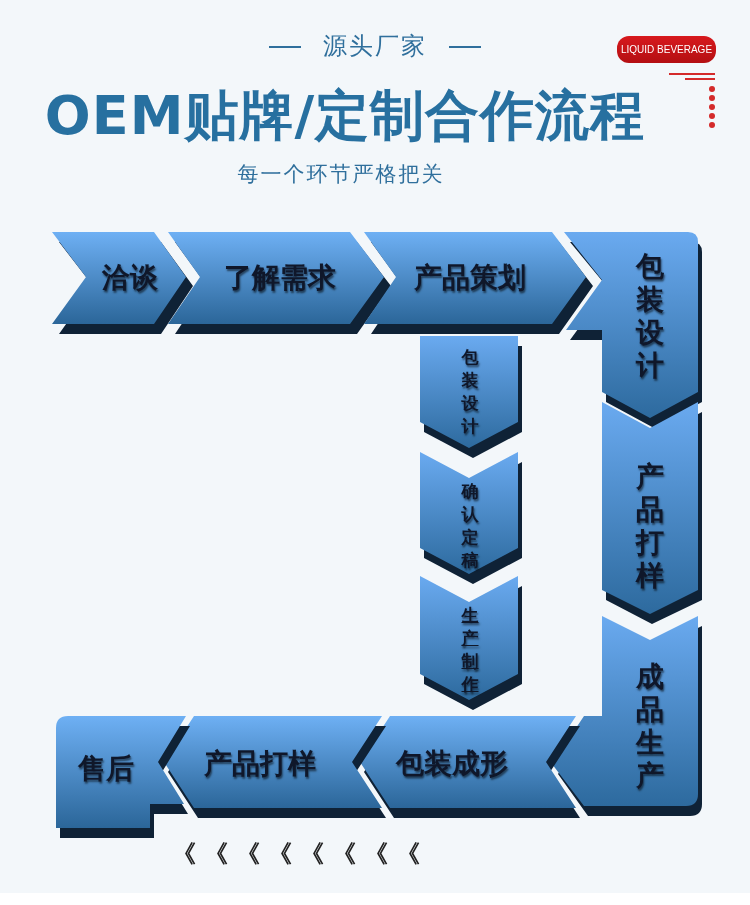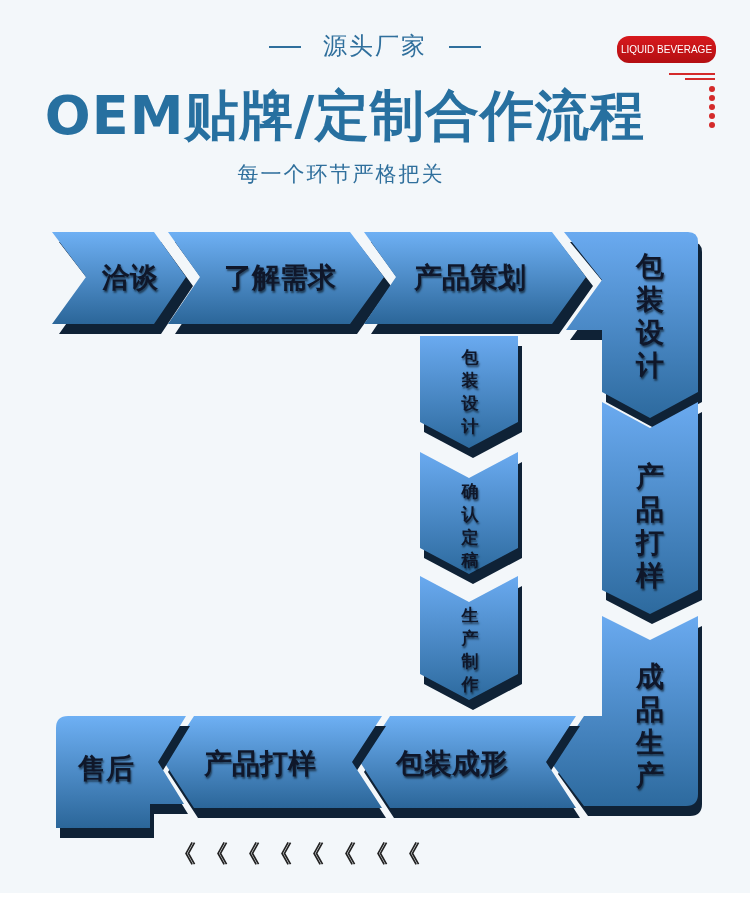--- a/index.html
+++ b/index.html
@@ -115,16 +115,16 @@
 <div class="lbl h" style="left:414px;top:259px;">产品策划</div>
 <div class="lbl v" style="left:633px;top:250px;">包装设计</div>
 <div class="lbl v" style="left:633px;top:460px;">产品打样</div>
 <div class="lbl v" style="left:633px;top:660px;">成品生产</div>
 <div class="lbl h" style="left:396px;top:745px;">包装成形</div>
 <div class="lbl h" style="left:204px;top:745px;">产品打样</div>
 <div class="lbl h" style="left:78px;top:750px;">售后</div>
 
 <div class="lbl vs" style="left:460px;top:346px;">包装设计</div>
 <div class="lbl vs" style="left:460px;top:480px;">确认定稿</div>
-<div class="lbl vs" style="left:460px;top:604px;">生产制作</div>
+<div class="lbl vs" style="left:460px;top:604px;text-decoration:underline;">生产制作</div>
 
 <div class="chev">《《《《《《《《</div>
 <div class="bottom-strip"></div>
 
 </body></html>

